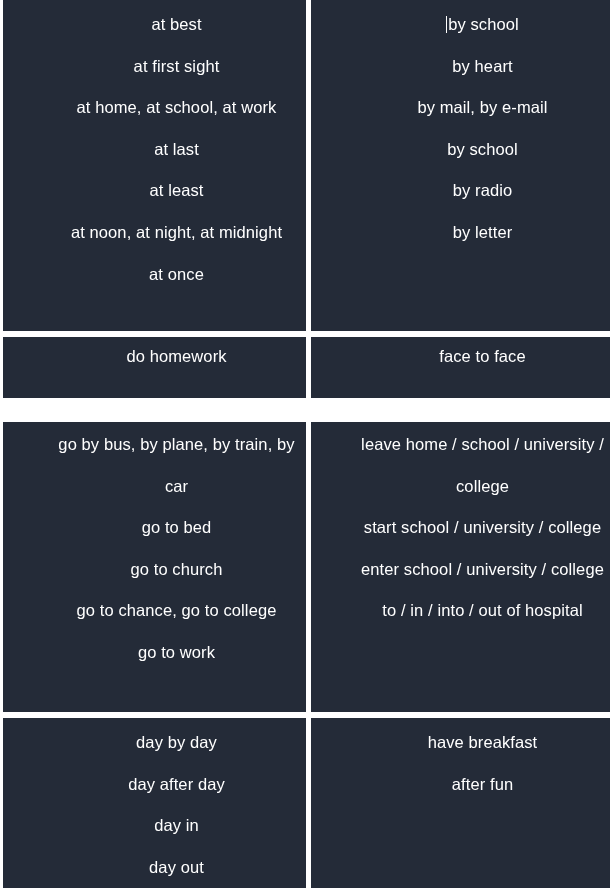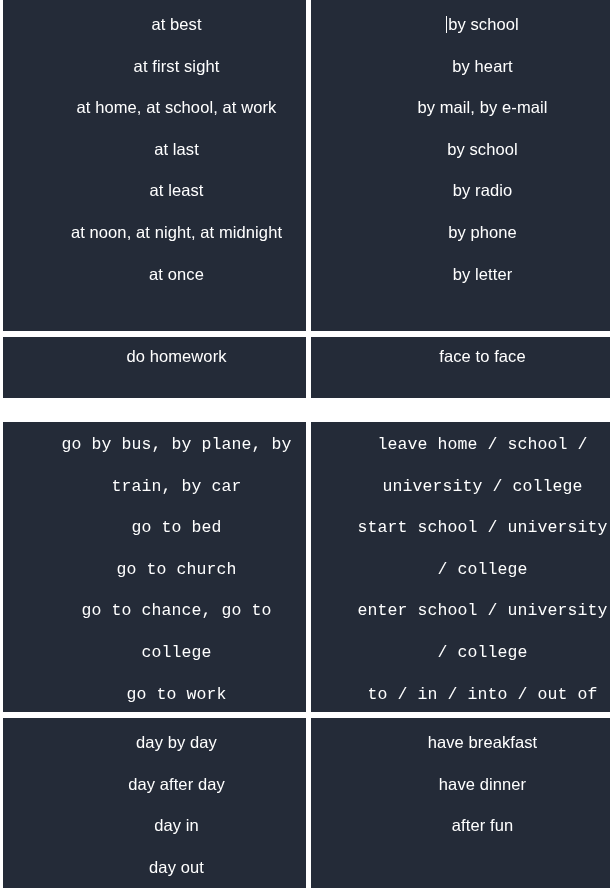--- a/index.html
+++ b/index.html
@@ -43,21 +43,21 @@
   }
   .cell-right {
     width: 299px;
     margin-right: 0px;
   }
   
   .row-1 { height: 333px; }
   .row-1 .cell { height: 331px; padding-top: 4px; }
   .row-2 { height: 81px; margin-top: 4px; }
   .row-2 .cell { height: 61px; padding-top: 3px; }
-  .row-3 { height: 292px; margin-top: 4px; font-family: Liberation Mono, monospace; }
+  .row-3 { height: 292px; margin-top: 4px; }
   .row-3 .cell { height: 290px; padding-top: 2px; }
   .row-4 { height: 174px; margin-top: 4px; }
   .row-4 .cell { height: 174px; padding-top: 4px; }
 
   .line {
     font-size: 16.5px;
     line-height: 41.6px;
     white-space: normal;
     letter-spacing: 0.1px;
     font-weight: 400;
@@ -87,21 +87,20 @@
       <div class="line">at least</div>
       <div class="line">at noon, at night, at midnight</div>
       <div class="line">at once</div>
     </div>
     <div class="cell cell-right">
       <div class="line"><span class="caret"></span><span>by school</span></div>
       <div class="line">by heart</div>
       <div class="line">by mail, by e-mail</div>
       <div class="line">by school</div>
       <div class="line">by radio</div>
-      <div class="line">by phone</div>
       <div class="line">by letter</div>
     </div>
   </div>
 
   <div class="row row-2">
     <div class="cell cell-left">
       <div class="line">do homework</div>
     </div>
     <div class="cell cell-right">
       <div class="line">face to face</div>
@@ -126,18 +125,17 @@
 
   <div class="row row-4">
     <div class="cell cell-left">
       <div class="line">day by day</div>
       <div class="line">day after day</div>
       <div class="line">day in</div>
       <div class="line">day out</div>
     </div>
     <div class="cell cell-right">
       <div class="line">have breakfast</div>
-      <div class="line">have dinner</div>
       <div class="line">after fun</div>
     </div>
   </div>
 
 </div>
 
 </body></html>

